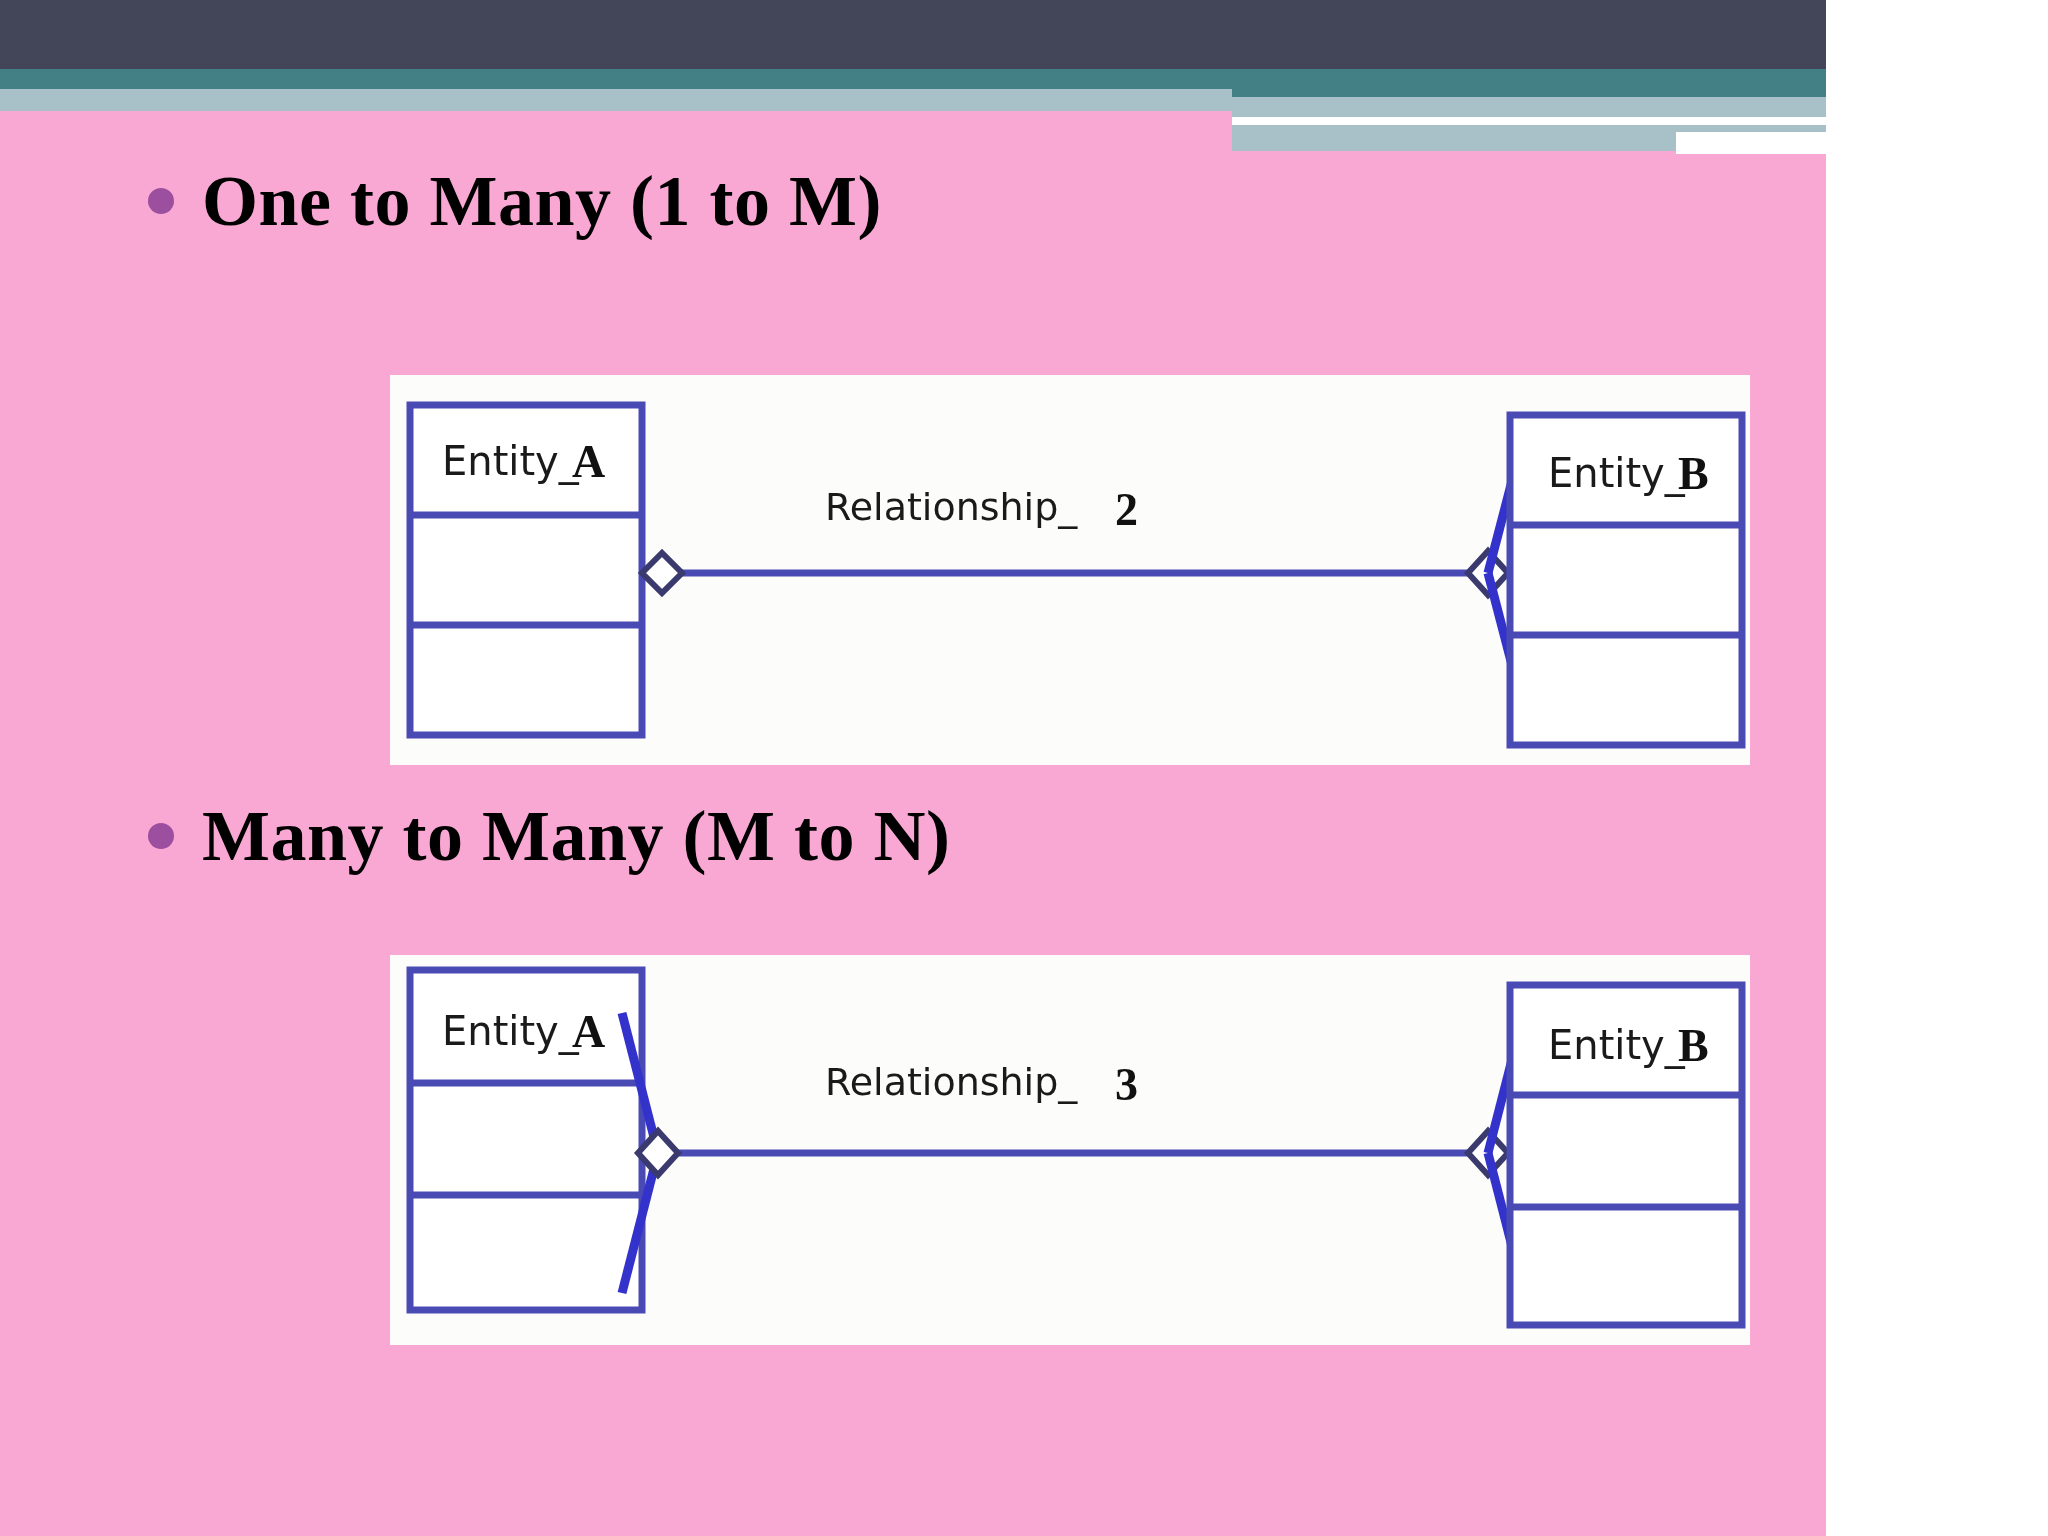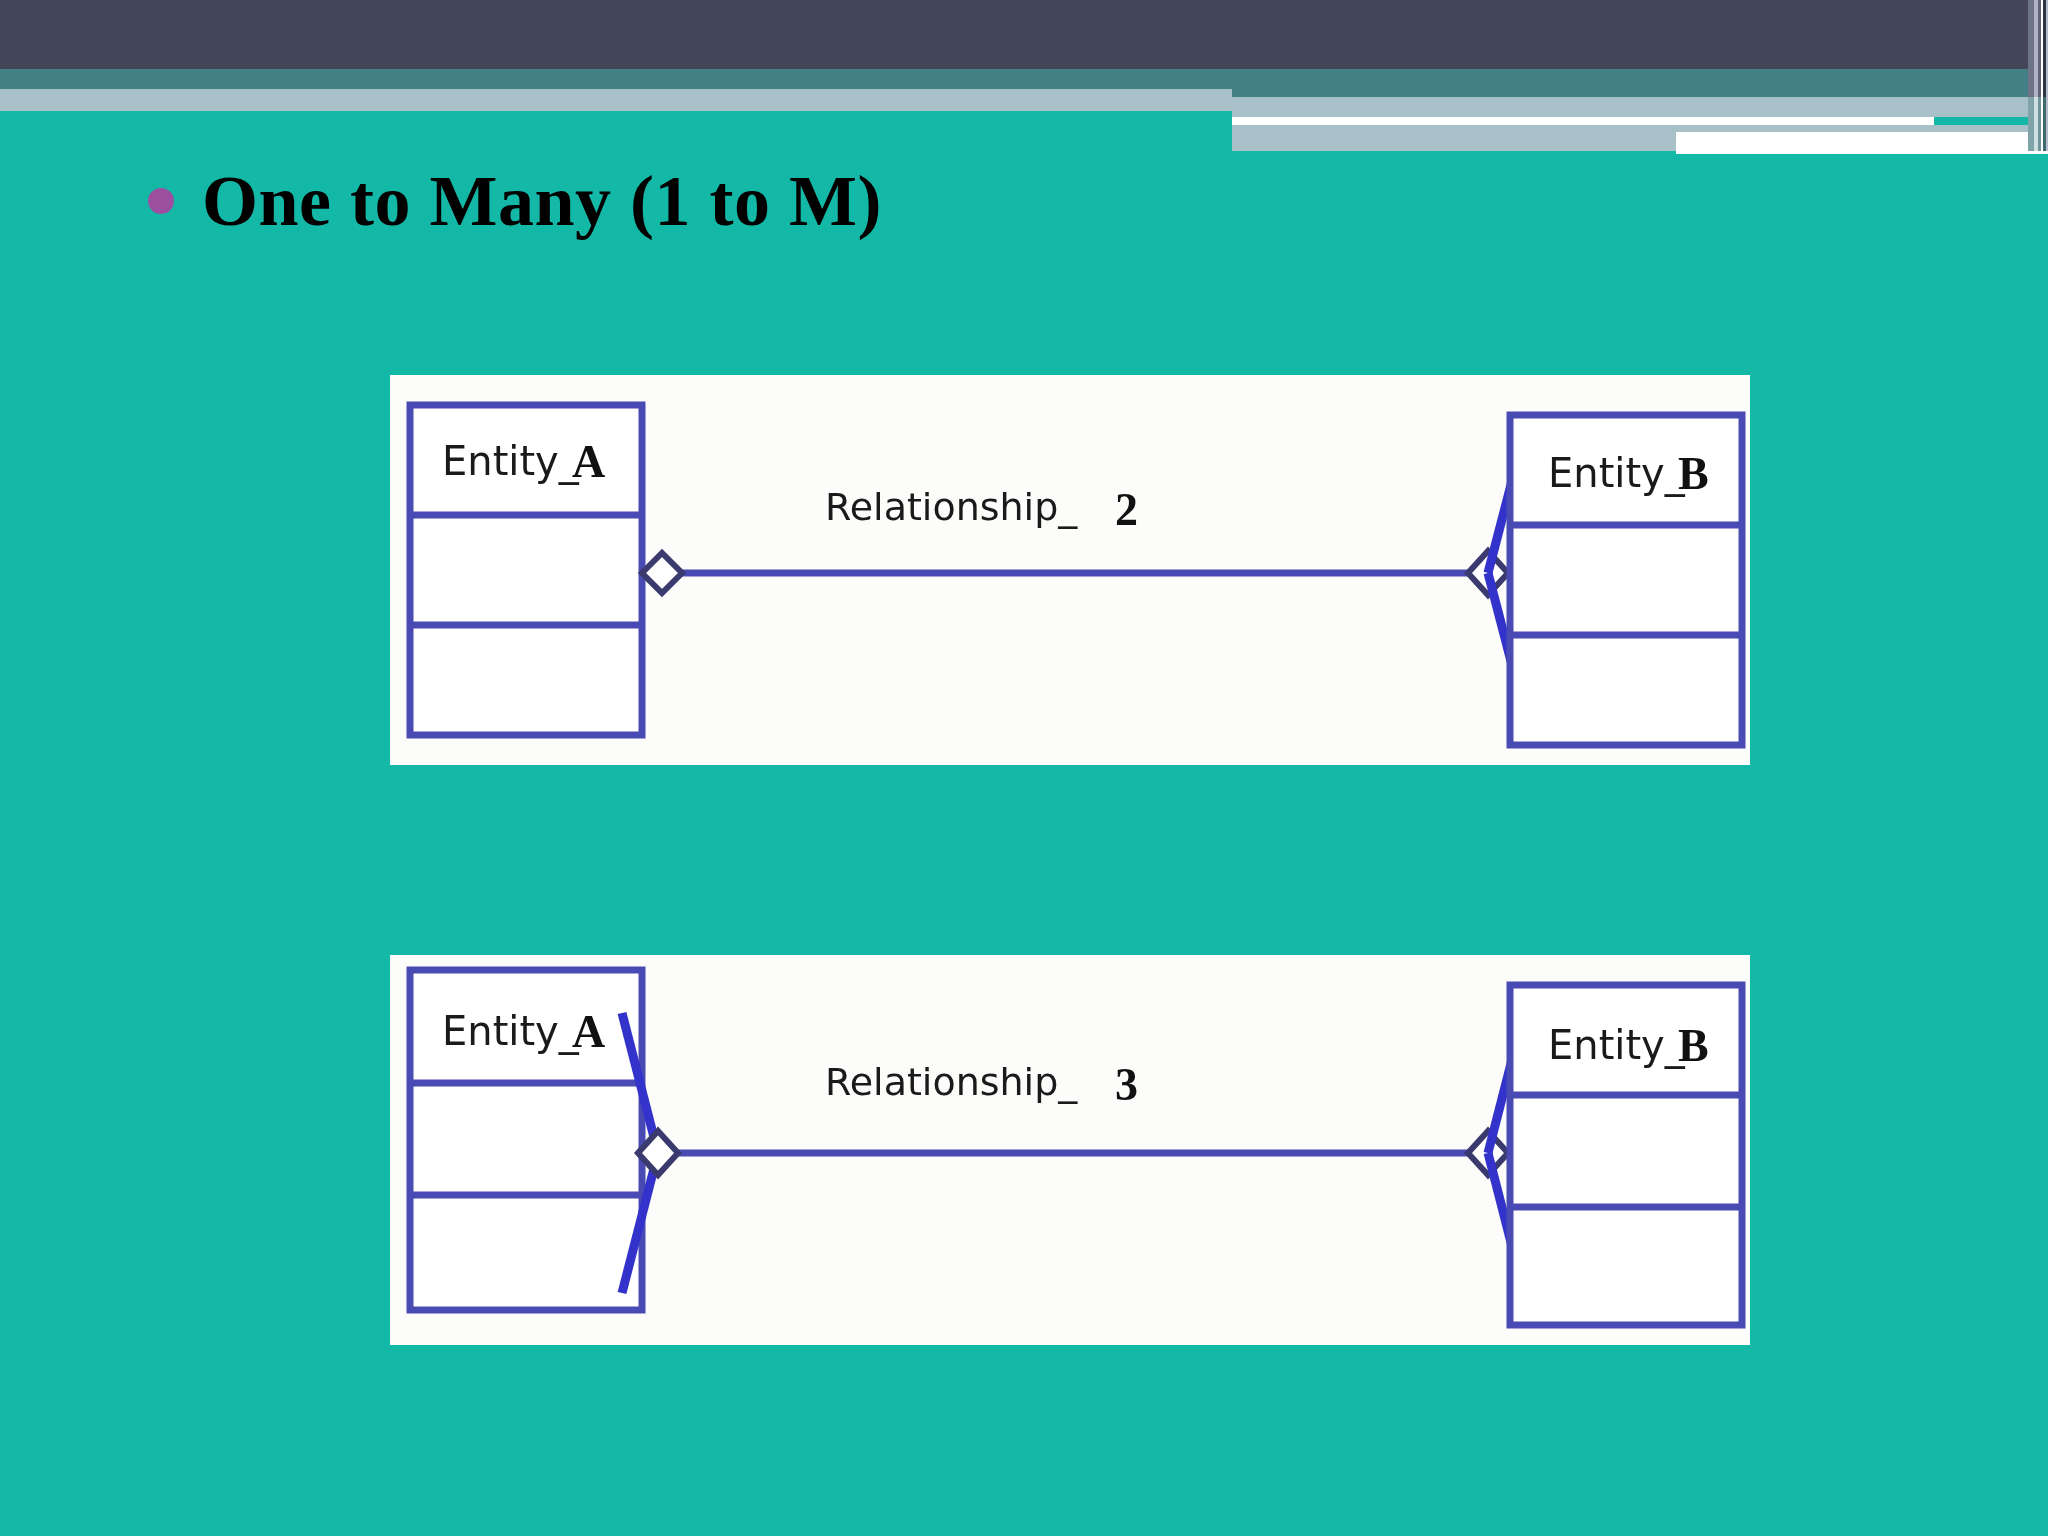--- a/index.html
+++ b/index.html
@@ -2,23 +2,23 @@
 <html><head>
 <meta charset="utf-8">
 <style>
   html, body {
     margin: 0;
     padding: 0;
     background: #ffffff;
   }
   #slide {
     position: relative;
-    width: 2048px;
+    width: 1826px;
     height: 1536px;
-    background: #14b8a6;
+    background: #f9a8d4;
     overflow: hidden;
     font-family: "Liberation Serif", "DejaVu Serif", serif;
   }
 
   
   .hdr-dark {
     position: absolute;
     left: 0; top: 0;
     width: 2028px; height: 69px;
     background: #434659;
@@ -194,20 +194,24 @@
         <line x1="1120" y1="260" x2="1352" y2="260" stroke="#4a4ab4" stroke-width="7"></line>
         <text class="ent-label-main" x="1158" y="112">Entity_</text>
         <text class="ent-label-letter" x="1288" y="114">B</text>
       </g>
 
       <text class="rel-label-main" x="435" y="145">Relationship_</text>
       <text class="rel-label-num" x="725" y="150">2</text>
     </svg>
   </div>
 
+  <div class="bullet-row" id="heading-2">
+    <span class="bullet-dot"></span>
+    <span class="bullet-text">Many to Many (M to N)</span>
+  </div>
 
   <div class="er-diagram" id="er-diagram-2">
     <svg class="er-svg" viewBox="0 0 1360 390" preserveAspectRatio="none">
 
       <line x1="252" y1="198" x2="1120" y2="198" stroke="#4a4ab4" stroke-width="7"></line>
 
       <g>
         <rect x="20" y="15" width="232" height="340" fill="#ffffff" stroke="#4a4ab4" stroke-width="7"></rect>
         <line x1="20" y1="128" x2="252" y2="128" stroke="#4a4ab4" stroke-width="7"></line>
         <line x1="20" y1="240" x2="252" y2="240" stroke="#4a4ab4" stroke-width="7"></line>

